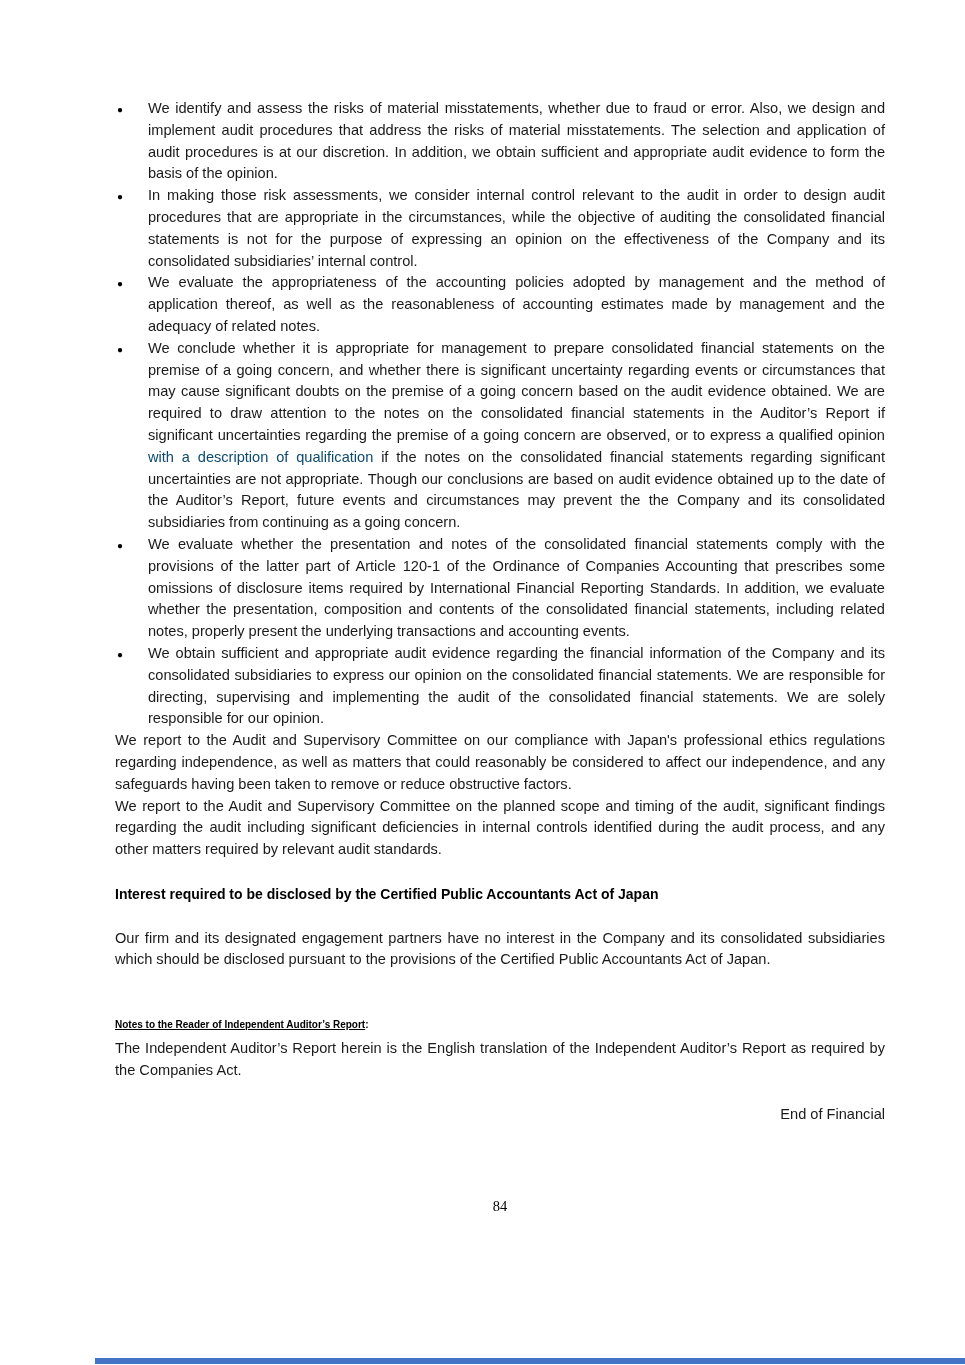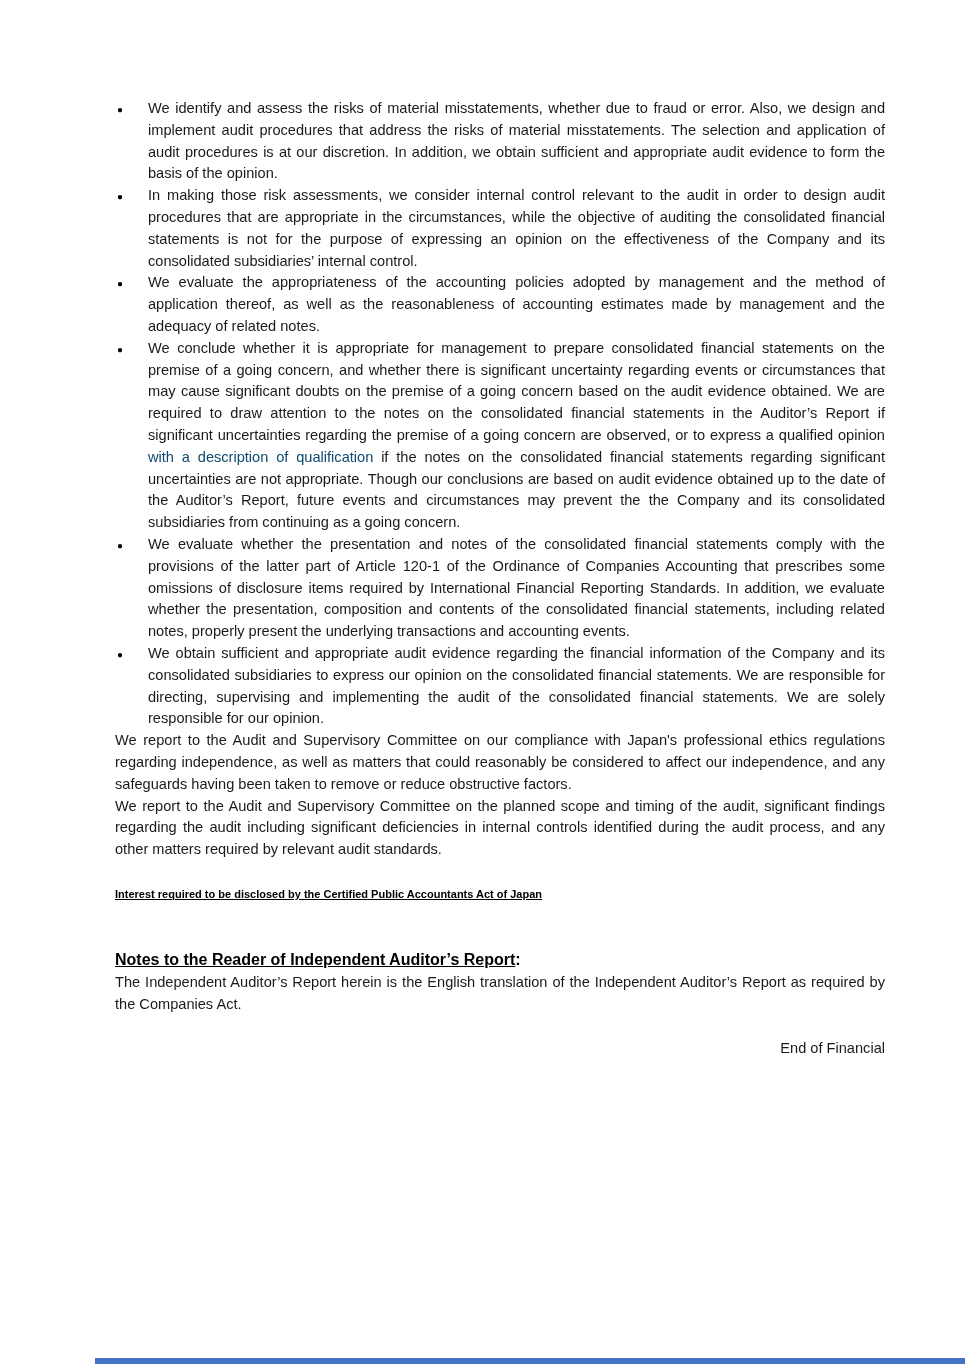--- a/index.html
+++ b/index.html
@@ -98,23 +98,25 @@
     </li>
     <li class="bullet-item">
       <span class="bullet-marker">●</span>
       <span>We obtain sufficient and appropriate audit evidence regarding the financial information of the Company and its consolidated subsidiaries to express our opinion on the consolidated financial statements. We are responsible for directing, supervising and implementing the audit of the consolidated financial statements. We are solely responsible for our opinion.</span>
     </li>
   </ul>
 
   <p class="para">We report to the Audit and Supervisory Committee on our compliance with Japan's professional ethics regulations regarding independence, as well as matters that could reasonably be considered to affect our independence, and any safeguards having been taken to remove or reduce obstructive factors.</p>
   <p class="para">We report to the Audit and Supervisory Committee on the planned scope and timing of the audit, significant findings regarding the audit including significant deficiencies in internal controls identified during the audit process, and any other matters required by relevant audit standards.</p>
 
-  <h2 class="section-heading" style="font-size:11px; line-height:21.8px;text-decoration:underline;">Interest required to be disclosed by the Certified Public Accountants Act of Japan</h2>
+  <h2 class="section-heading" style="font-size:14px; line-height:21.8px;">Interest required to be disclosed by the Certified Public Accountants Act of Japan</h2>
+  <p class="para">Our firm and its designated engagement partners have no interest in the Company and its consolidated subsidiaries which should be disclosed pursuant to the provisions of the Certified Public Accountants Act of Japan.</p>
 
-  <h2 class="notes-heading" style="font-size:16px; line-height:21.8px;margin-top:43px;"><span class="underlined">Notes to the Reader of Independent Auditor’s Report</span><span>:</span></h2>
+  <h2 class="notes-heading" style="font-size:10px; line-height:21.8px;margin-top:43px;"><span class="underlined">Notes to the Reader of Independent Auditor’s Report</span><span>:</span></h2>
   <p class="para">The Independent Auditor’s Report herein is the English translation of the Independent Auditor’s Report as required by the Companies Act.</p>
 
   <p class="end-of-document">End of Financial</p>
 
+  <p class="page-number">84</p>
 
 </div>
 
 <div class="footer-bar" style="background: rgb(68, 114, 196);"></div>
 
 </body></html>

